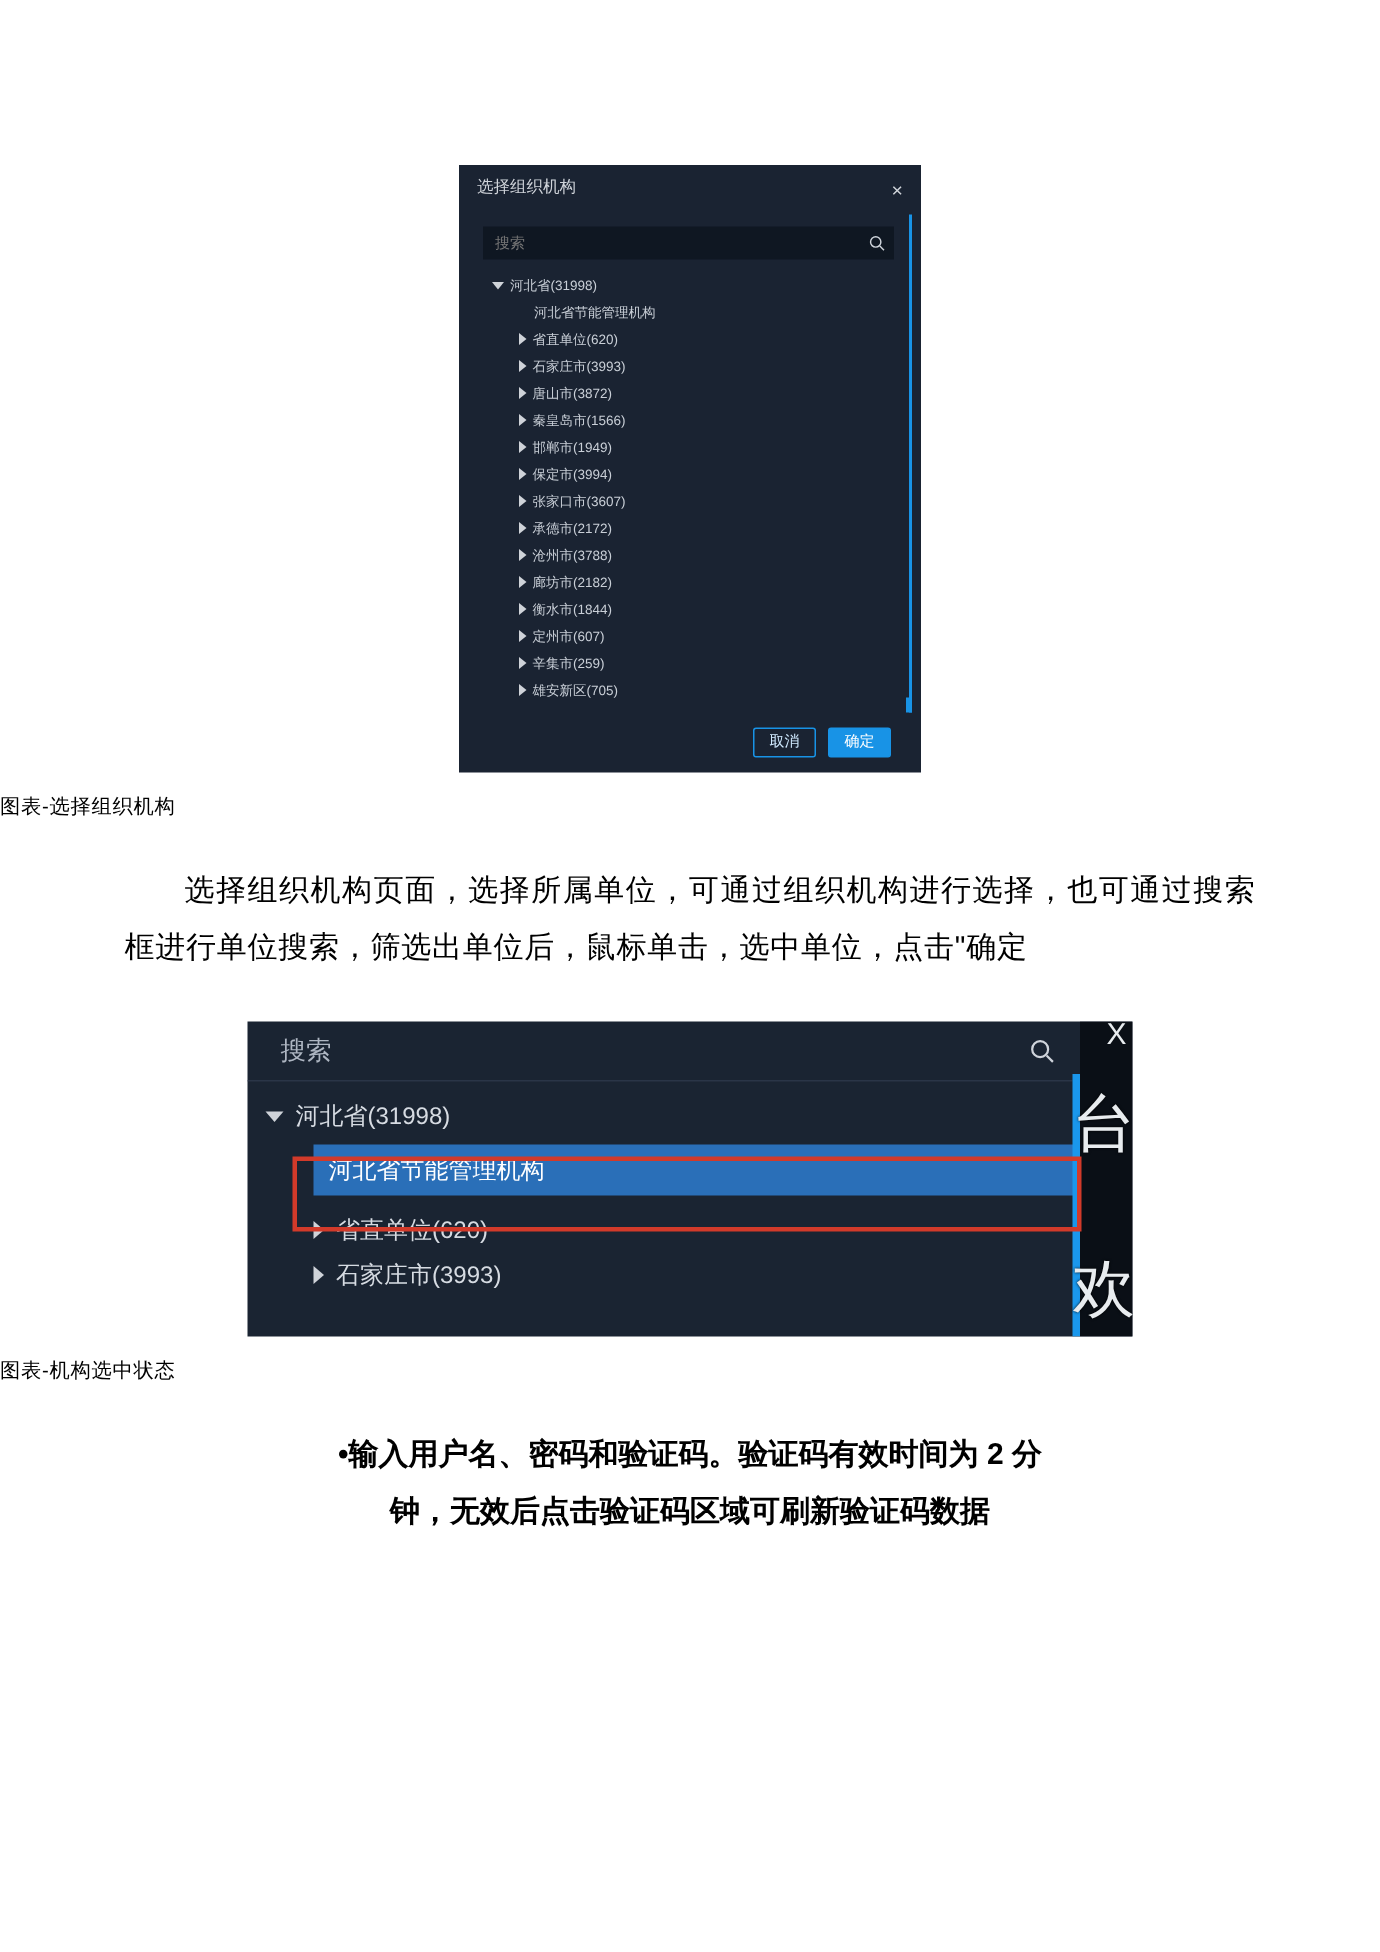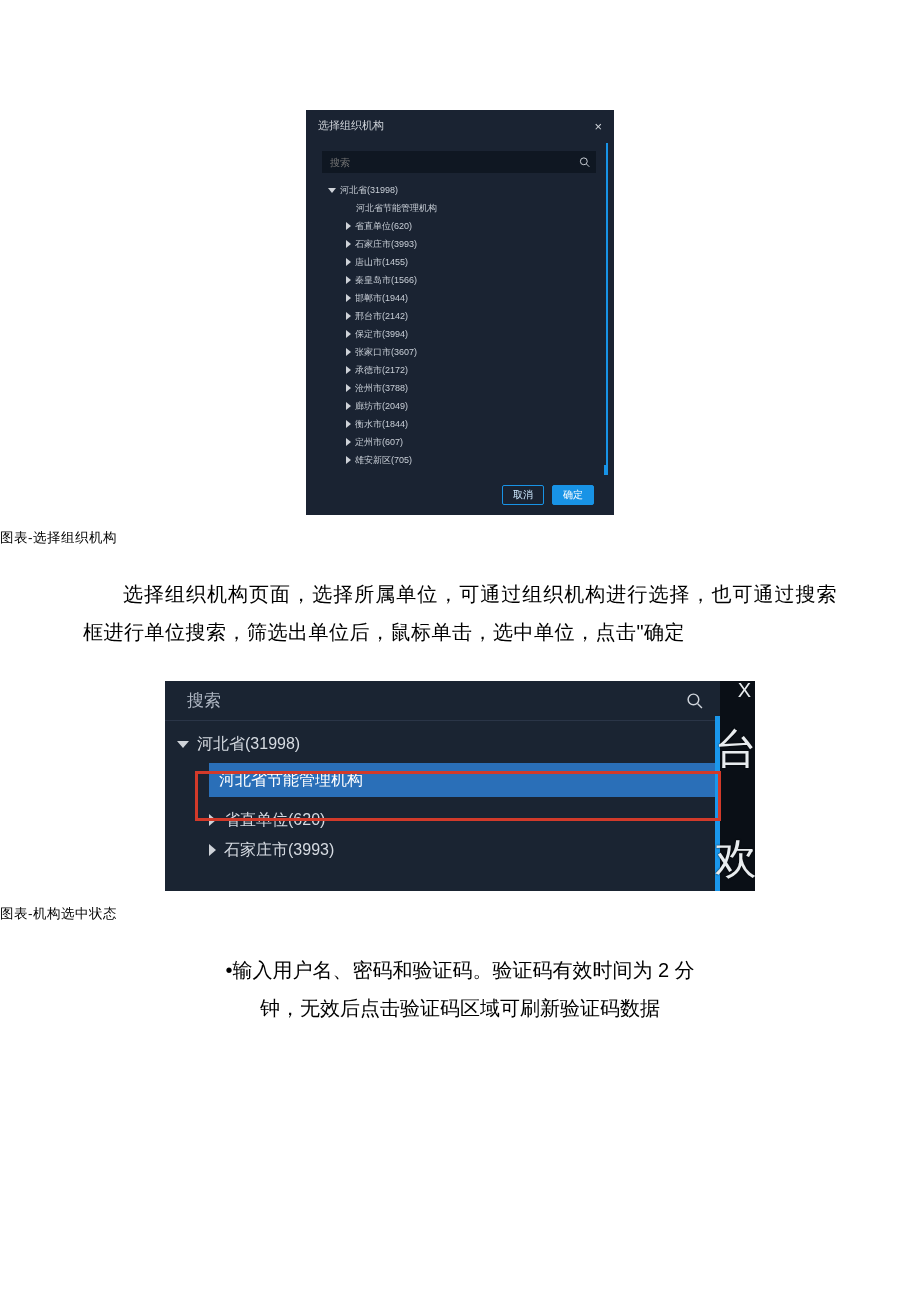--- a/index.html
+++ b/index.html
@@ -183,20 +183,21 @@
     font-size: 42px; color: #e8ecef; font-weight: 400;
     text-shadow: 0 0 2px #000;
   }
 
   .bullet-para {
     font-size: 20px;
     line-height: 1.9;
     text-align: center;
     padding: 0 150px;
     margin-top: 8px;
+    font-weight: bold;
   }
   .bullet-para .line2 { display: block; }
 
   
   svg.mag circle, svg.mag line { stroke: #cfd4db; stroke-width: 1.4; fill: none; }
 </style>
 </head>
 <body>
 
 <div class="fig1-wrap">
@@ -224,61 +225,61 @@
         <div class="tree-row level2">
             <span class="caret right"></span>
             <span>省直单位(620)</span>
           </div>
         <div class="tree-row level2">
             <span class="caret right"></span>
             <span>石家庄市(3993)</span>
           </div>
         <div class="tree-row level2">
             <span class="caret right"></span>
-            <span>唐山市(1455)</span>
+            <span>唐山市(3872)</span>
           </div>
         <div class="tree-row level2">
             <span class="caret right"></span>
             <span>秦皇岛市(1566)</span>
           </div>
         <div class="tree-row level2">
             <span class="caret right"></span>
-            <span>邯郸市(1944)</span>
-          </div>
-        <div class="tree-row level2">
-            <span class="caret right"></span>
-            <span>邢台市(2142)</span>
+            <span>邯郸市(1949)</span>
           </div>
         <div class="tree-row level2">
             <span class="caret right"></span>
             <span>保定市(3994)</span>
           </div>
         <div class="tree-row level2">
             <span class="caret right"></span>
             <span>张家口市(3607)</span>
           </div>
         <div class="tree-row level2">
             <span class="caret right"></span>
             <span>承德市(2172)</span>
           </div>
         <div class="tree-row level2">
             <span class="caret right"></span>
             <span>沧州市(3788)</span>
           </div>
         <div class="tree-row level2">
             <span class="caret right"></span>
-            <span>廊坊市(2049)</span>
+            <span>廊坊市(2182)</span>
           </div>
         <div class="tree-row level2">
             <span class="caret right"></span>
             <span>衡水市(1844)</span>
           </div>
         <div class="tree-row level2">
             <span class="caret right"></span>
             <span>定州市(607)</span>
+          </div>
+        <div class="tree-row level2">
+            <span class="caret right"></span>
+            <span>辛集市(259)</span>
           </div>
         <div class="tree-row level2">
             <span class="caret right"></span>
             <span>雄安新区(705)</span>
           </div>
       </div>
     </div>
     <div class="fig1-footer">
       <div class="fig1-foot-accent"></div>
       <div class="btn">取消</div>

